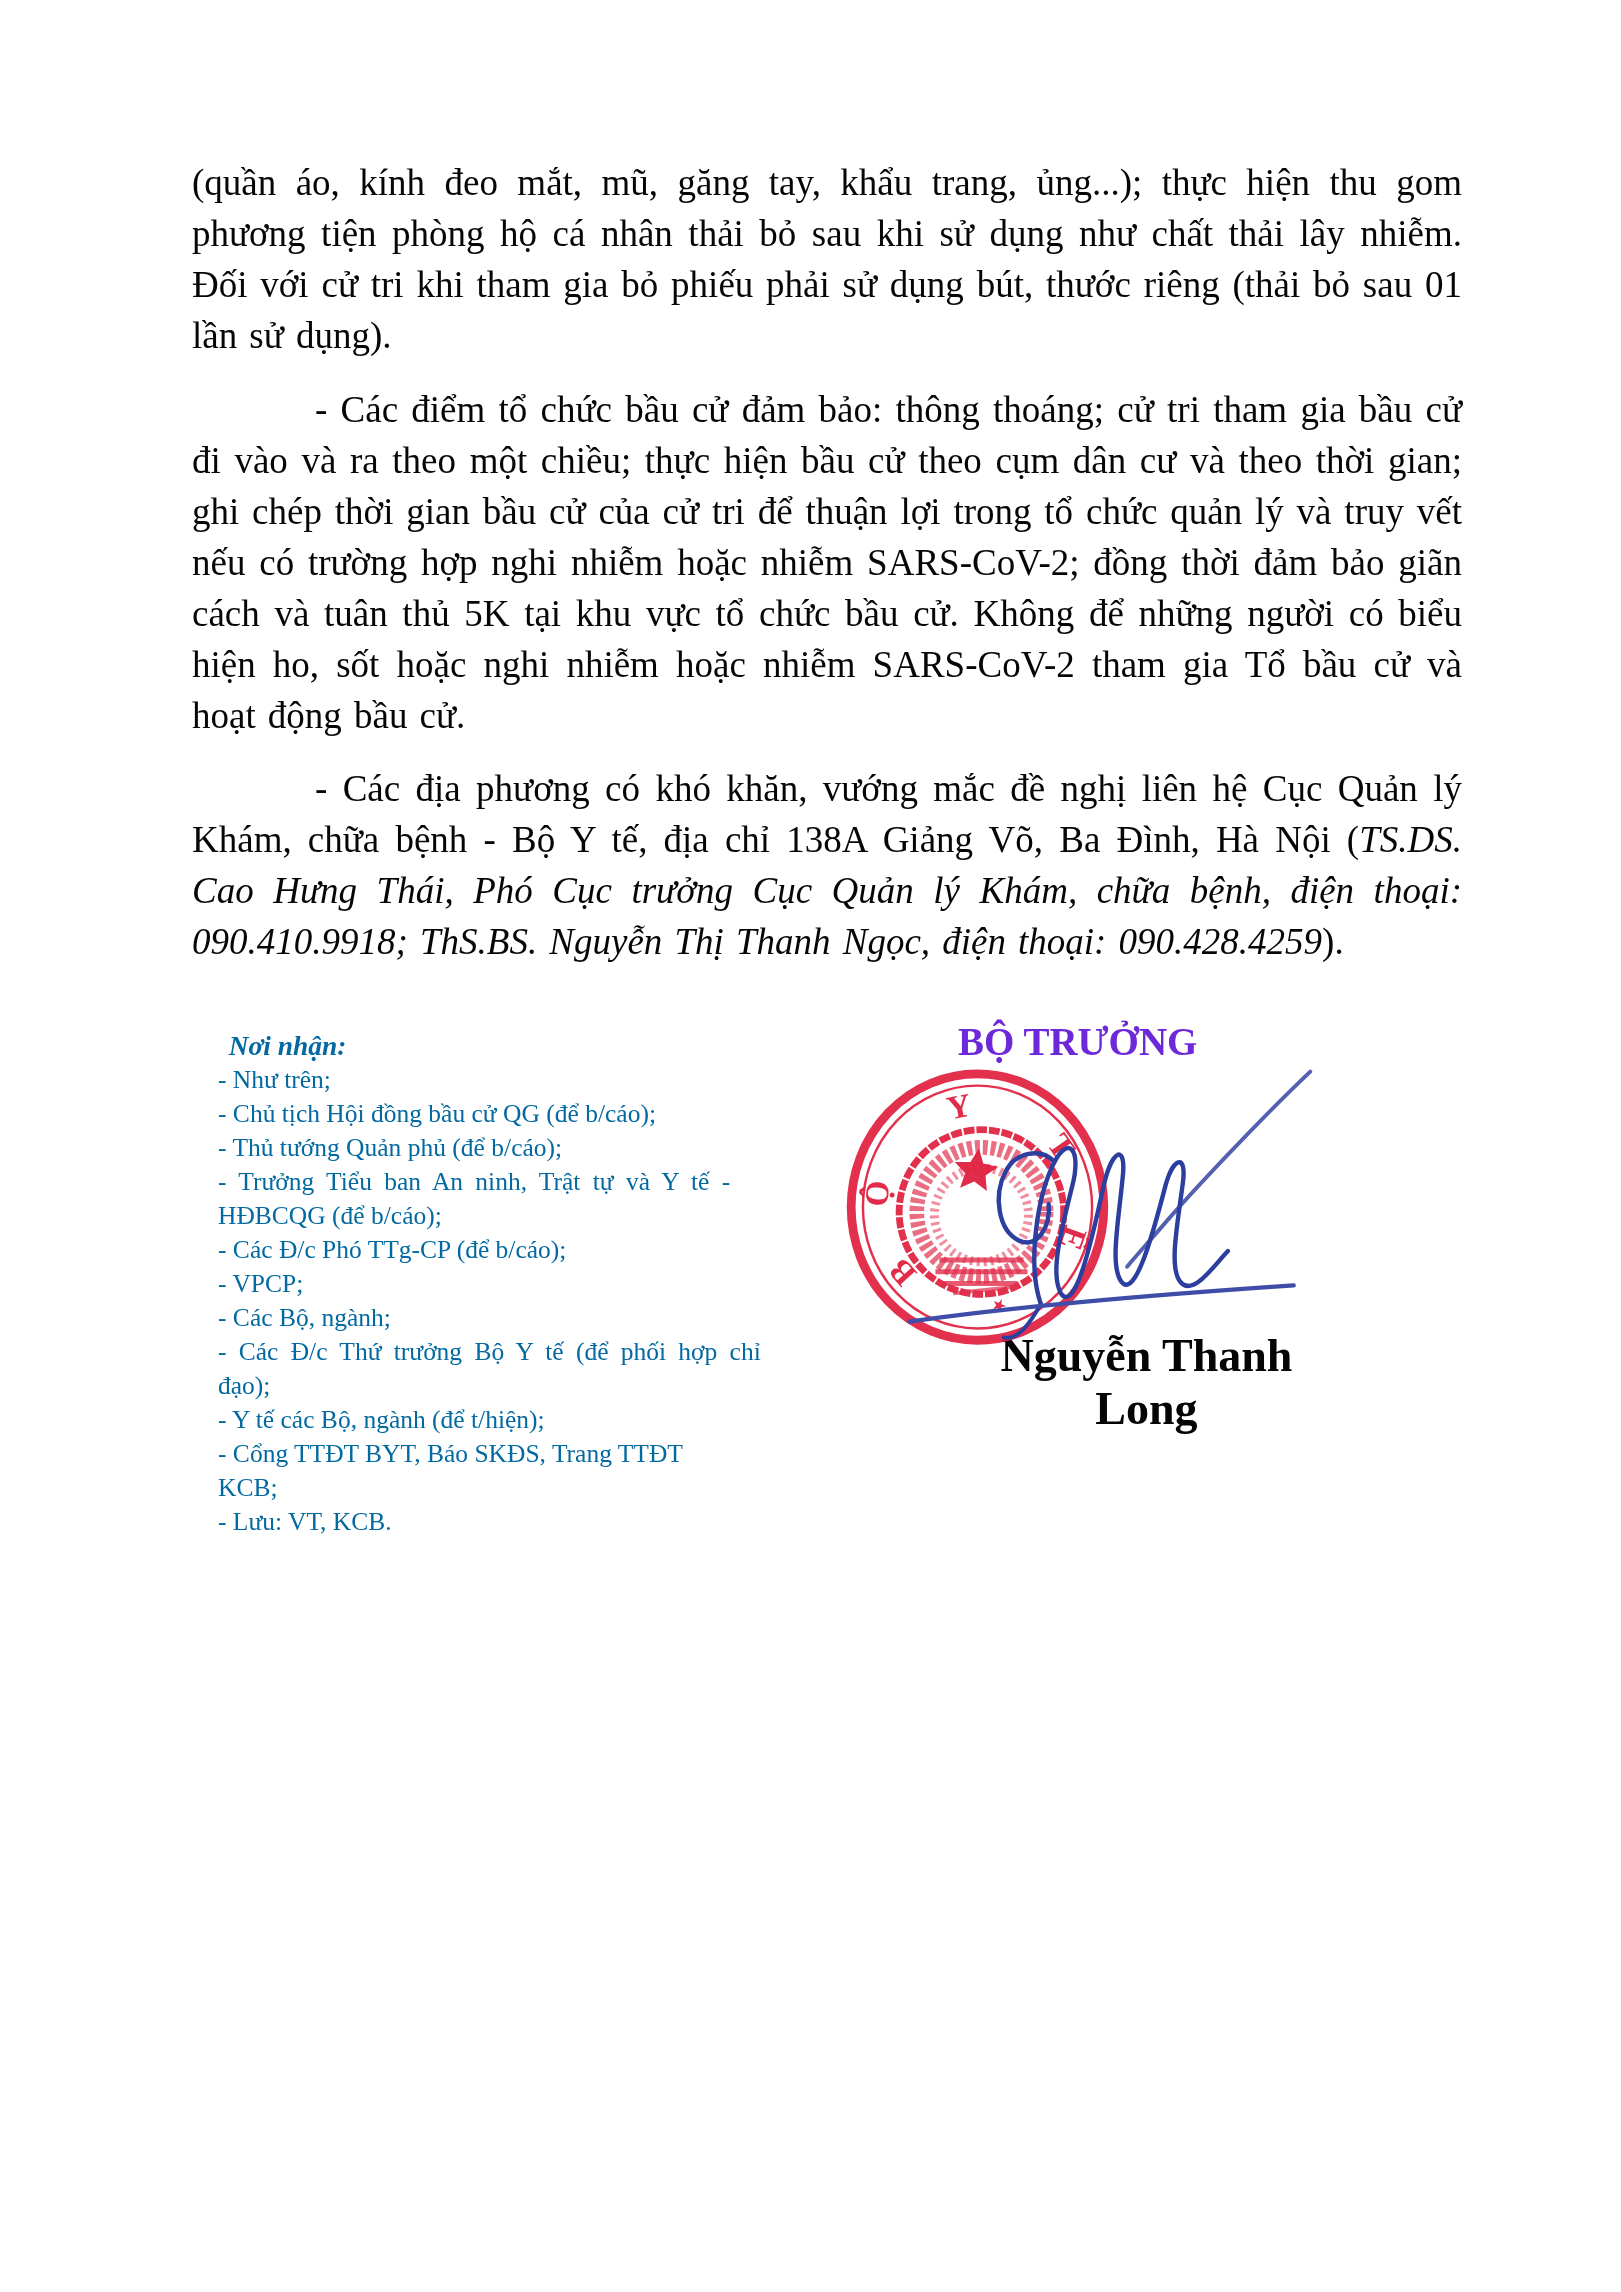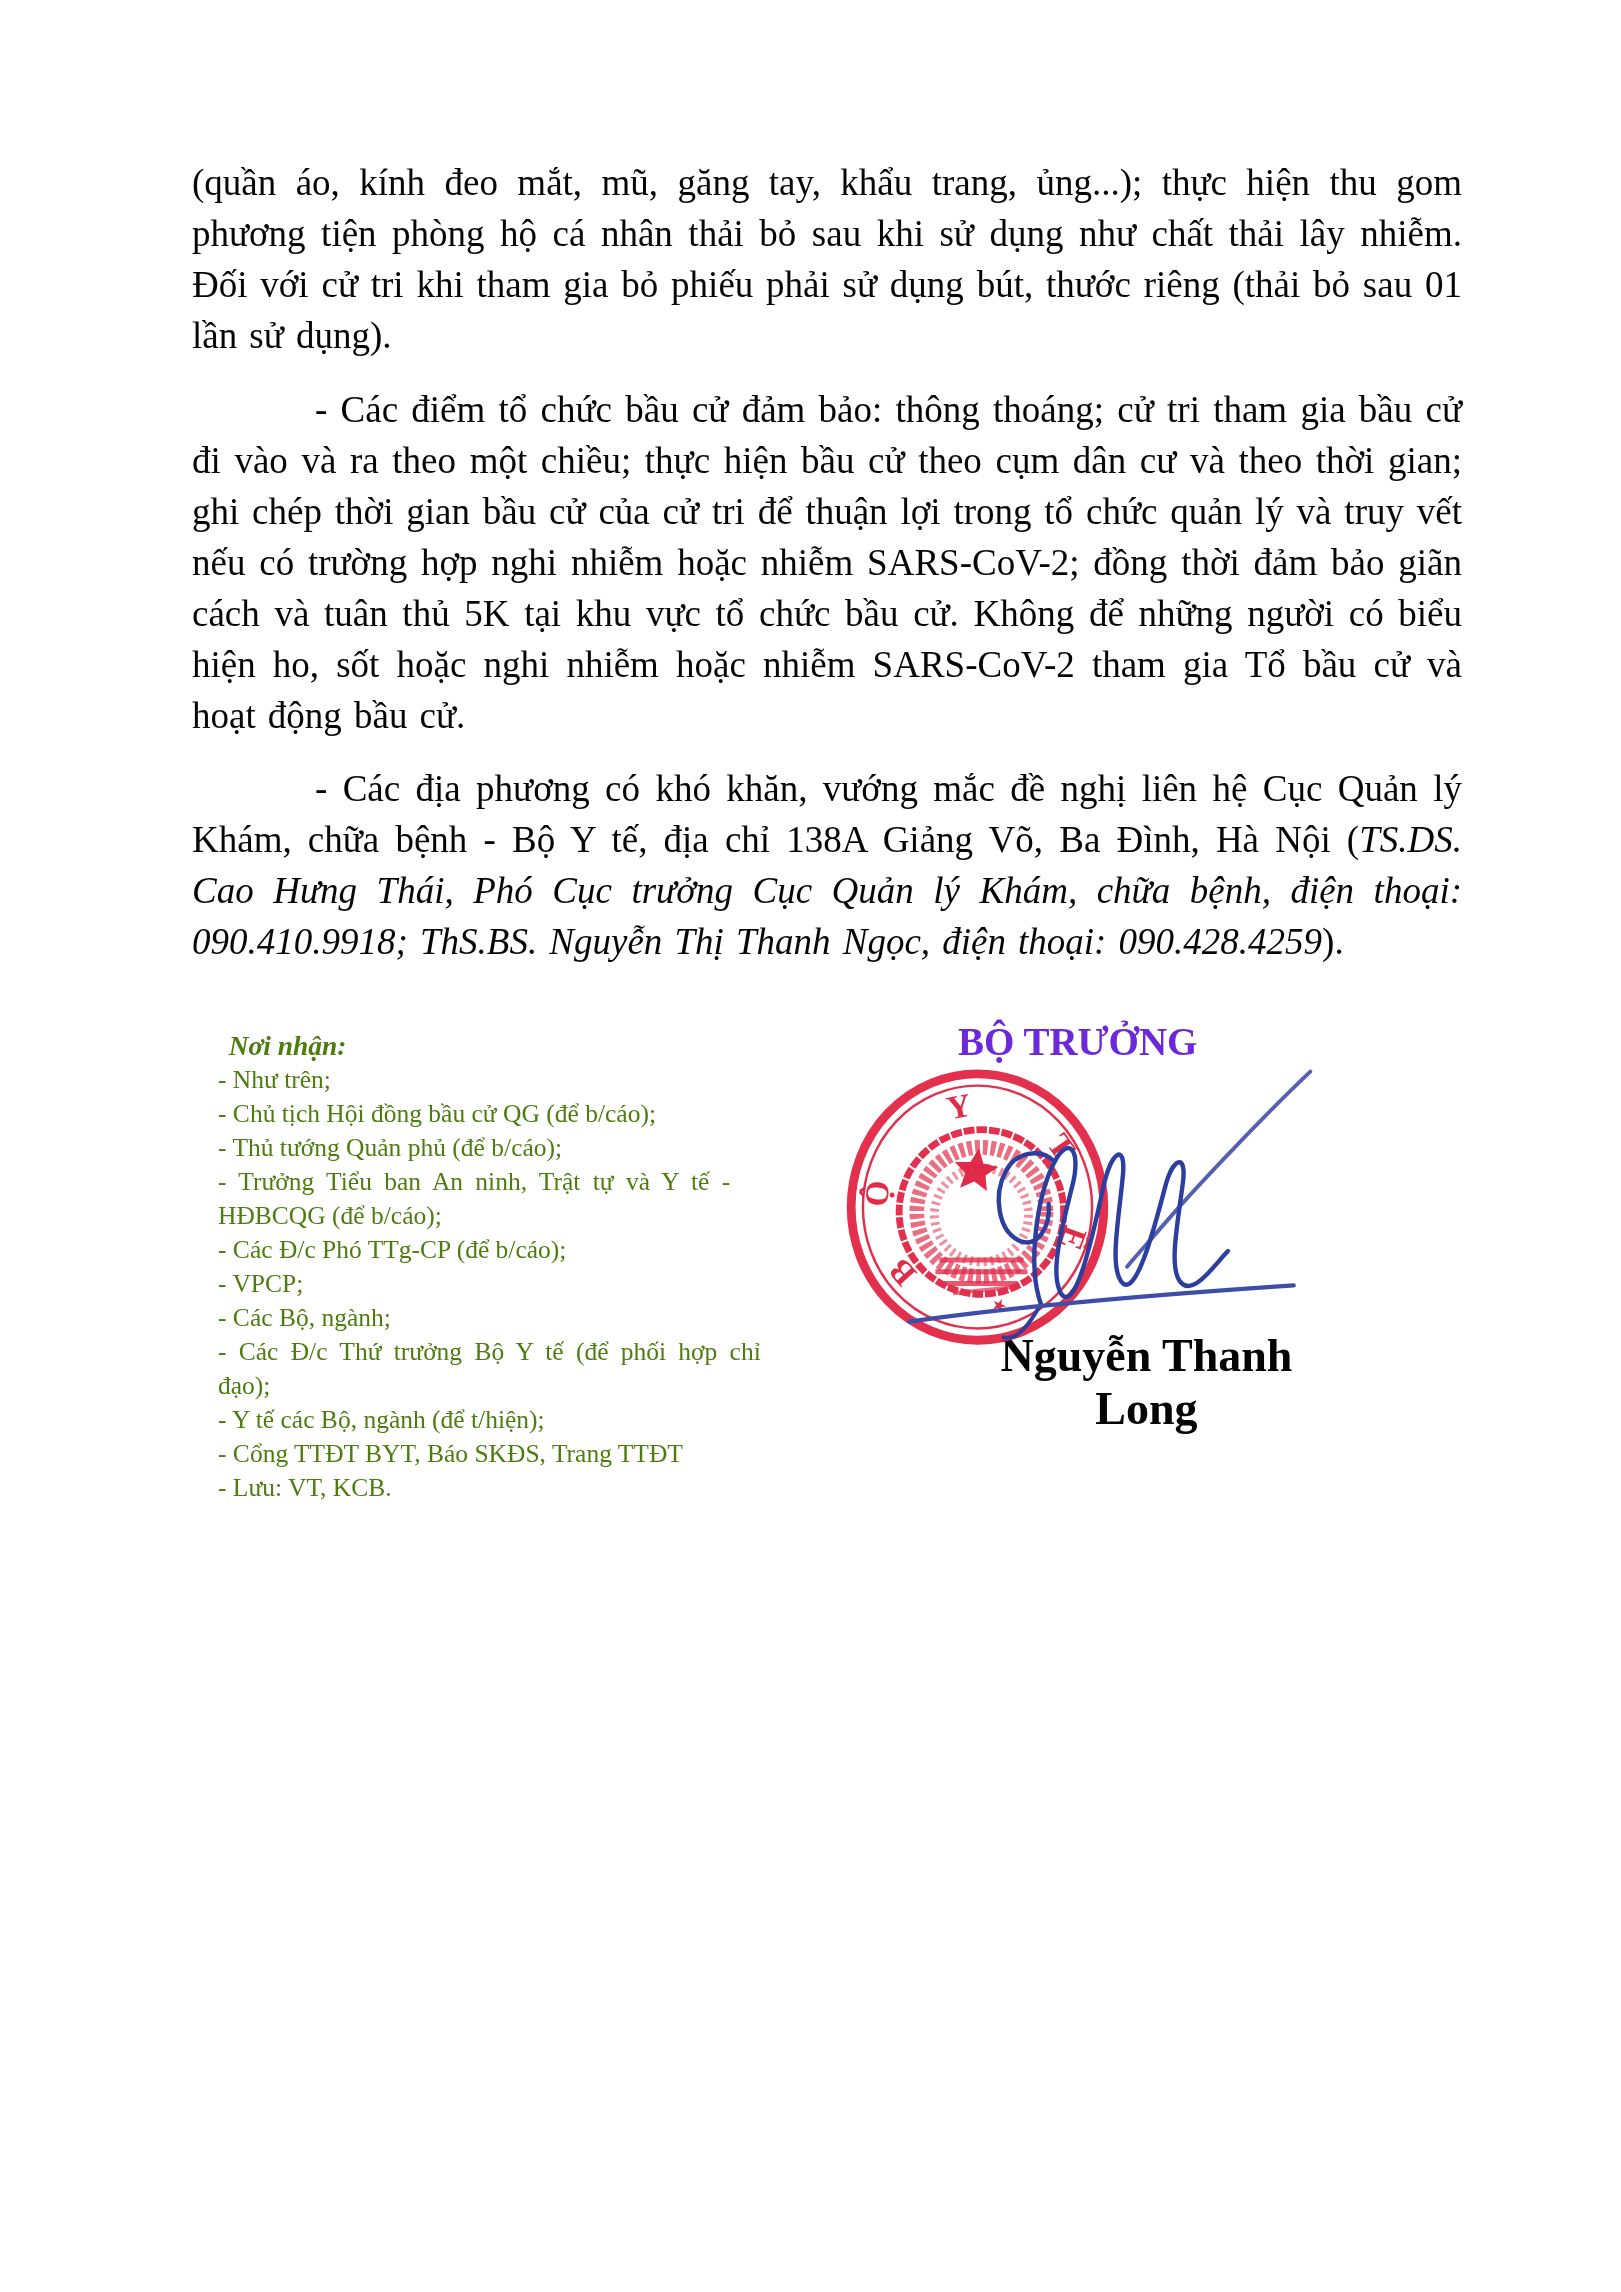--- a/index.html
+++ b/index.html
@@ -28,21 +28,21 @@
   .doc-body p { margin: 0 0 22.5px 0; }
   .doc-body p.indent { text-indent: 123px; }
   .doc-body .ital { font-style: italic; }
   
   .recipients {
     position: absolute;
     left: 218px;
     top: 1029px;
     font-size: 25.5px;
     line-height: 34px;
-    color: #4d7c0f;
+    color: #0369a1;
   }
   .recip-header {
     font-weight: bold;
     font-style: italic;
     margin-left: 10.8px;
     font-size: 27.4px;
   }
   .recip-line { white-space: nowrap; }
   .recip-line.stretch { word-spacing: 5.9px; }
   
@@ -103,20 +103,21 @@
     <div class="recip-line">- Thủ tướng Quản phủ (để b/cáo);</div>
     <div class="recip-line stretch">- Trưởng Tiểu ban An ninh, Trật tự và Y tế -</div>
     <div class="recip-line">HĐBCQG (để b/cáo);</div>
     <div class="recip-line">- Các Đ/c Phó TTg-CP (để b/cáo);</div>
     <div class="recip-line">- VPCP;</div>
     <div class="recip-line">- Các Bộ, ngành;</div>
     <div class="recip-line stretch">- Các Đ/c Thứ trưởng Bộ Y tế (để phối hợp chỉ</div>
     <div class="recip-line">đạo);</div>
     <div class="recip-line">- Y tế các Bộ, ngành (để t/hiện);</div>
     <div class="recip-line">- Cổng TTĐT BYT, Báo SKĐS, Trang TTĐT</div>
+    <div class="recip-line">KCB;</div>
     <div class="recip-line">- Lưu: VT, KCB.</div>
   </div>
 
   <div class="minister-title">BỘ TRƯỞNG</div>
 
   <div class="signer-name">Nguyễn Thanh Long</div>
 
   <svg class="seal-svg" width="269" height="284" viewBox="0 0 274 290">
     <g stroke="#e02140" fill="none" opacity="0.93">
       <ellipse cx="137" cy="142" rx="129" ry="136" stroke-width="9"></ellipse>

